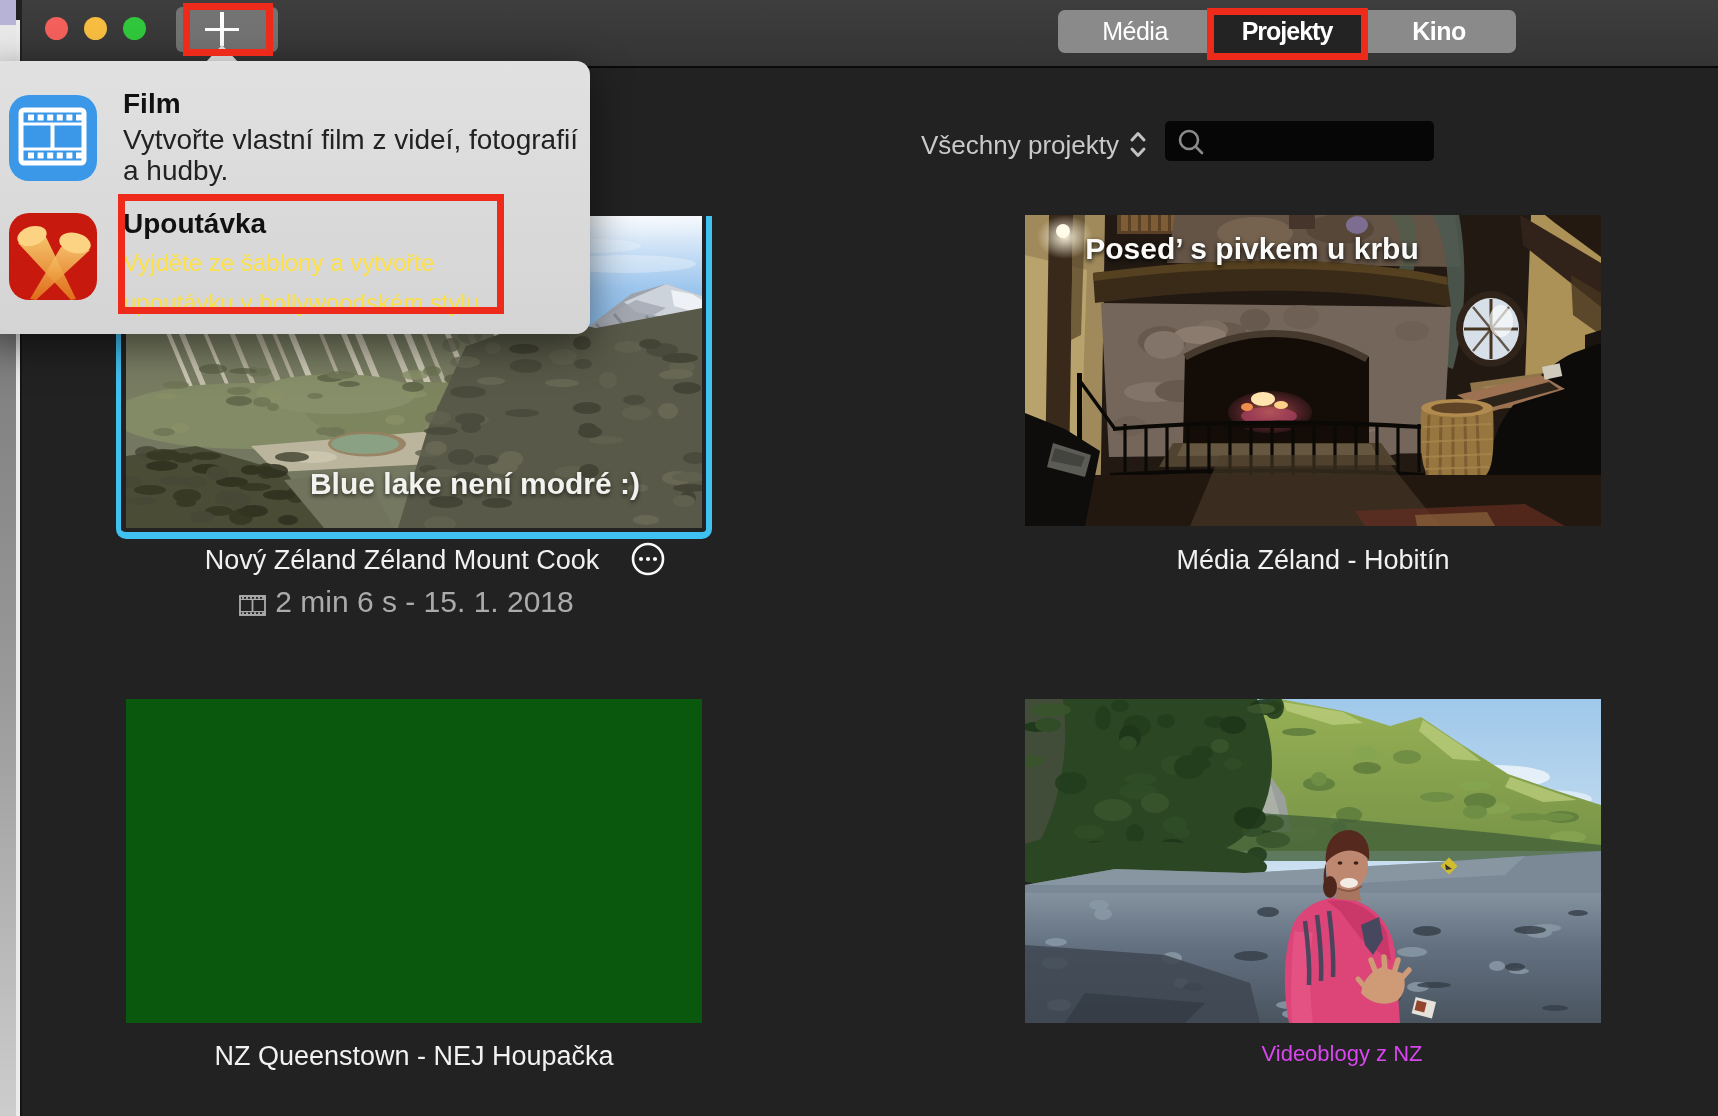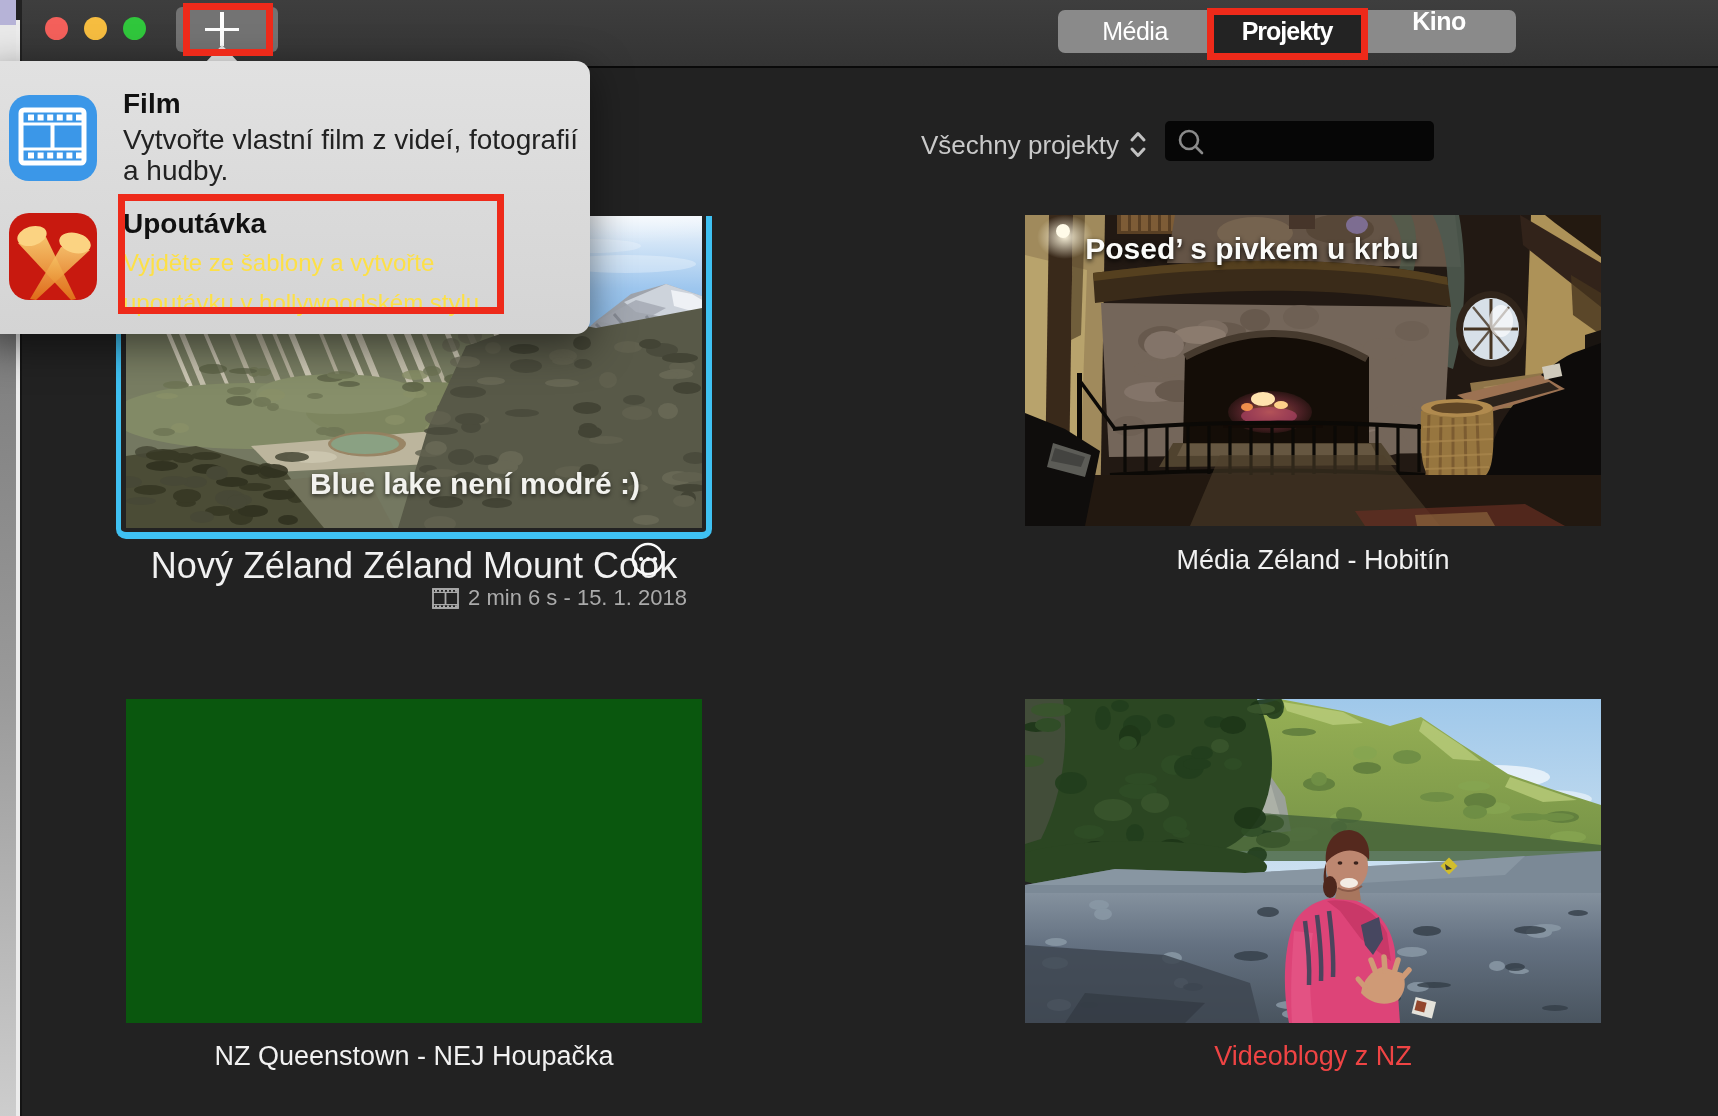--- a/index.html
+++ b/index.html
@@ -24,21 +24,21 @@
 <div class="abs" style="left:123px;top:17px;width:23px;height:23px;border-radius:50%;background:#30c73c"></div>
 
 <div class="abs" style="left:176px;top:7px;width:102px;height:45px;border-radius:6px;background:#737373"></div>
 <div class="abs" style="left:205px;top:27.5px;width:34px;height:3.5px;background:#fdfdfd"></div>
 <div class="abs" style="left:220.2px;top:12px;width:3.5px;height:34px;background:#fdfdfd"></div>
 
 <div class="abs" style="left:1058px;top:10px;width:458px;height:43px;border-radius:7px;background:#8a8a8a"></div>
 <div class="abs" style="left:1212px;top:10px;width:150px;height:43px;background:#232323"></div>
 <div class="abs" style="left:1058px;top:10px;width:154px;height:43px;line-height:43px;text-align:center;color:#fff;font-size:25px;font-weight:normal;letter-spacing:-0.5px">Média</div>
 <div class="abs" style="left:1212px;top:10px;width:150px;height:43px;line-height:43px;text-align:center;color:#fff;font-size:25px;font-weight:bold;letter-spacing:-1px">Projekty</div>
-<div class="abs" style="left:1362px;top:0;width:154px;height:43px;line-height:43px;text-align:center;color:#fff;font-size:25px;font-weight:bold;letter-spacing:-0.5px">Kino</div>
+<div class="abs" style="left:1362px;top:10px;width:154px;height:43px;line-height:43px;text-align:center;color:#fff;font-size:25px;font-weight:bold;letter-spacing:-0.5px">Kino</div>
 
 <div class="abs" style="left:921px;top:130px;height:30px;line-height:30px;color:#c9c9c9;font-size:26px">Všechny projekty</div>
 <svg class="abs" style="left:1129px;top:131px" width="18" height="28" viewBox="0 0 18 28">
   <polyline points="3,9 9,2.5 15,9" fill="none" stroke="#c2c2c2" stroke-width="3" stroke-linecap="round" stroke-linejoin="round"></polyline>
   <polyline points="3,18 9,24.5 15,18" fill="none" stroke="#c2c2c2" stroke-width="3" stroke-linecap="round" stroke-linejoin="round"></polyline>
 </svg>
 <div class="abs" style="left:1165px;top:121px;width:269px;height:40px;border-radius:5px;background:#060606"></div>
 <svg class="abs" style="left:1176px;top:127px" width="32" height="32" viewBox="0 0 32 32">
   <circle cx="13" cy="13" r="9" fill="none" stroke="#8a8a8a" stroke-width="2.6"></circle>
   <line x1="19.5" y1="19.5" x2="26" y2="26" stroke="#8a8a8a" stroke-width="2.6" stroke-linecap="round"></line>
@@ -592,28 +592,28 @@
     <line x1="376" y1="280" x2="384" y2="271"></line>
   </g>
   <line x1="340" y1="288" x2="333" y2="280" stroke="#cf9a76" stroke-width="5" stroke-linecap="round"></line>
 
   <g transform="rotate(14 398 310)">
     <rect x="388" y="300" width="21" height="17" fill="#e4e2da"></rect>
     <rect x="390" y="303" width="10" height="10" fill="#93462c"></rect>
   </g>
 </svg>
 
-<div class="abs" style="left:126px;top:545px;width:576px;text-align:center;color:#f1f1f1;font-size:36px">Nový Zéland Zéland Mount Cook</div>
+<div class="abs" style="left:114px;top:545px;width:576px;text-align:center;color:#f1f1f1;font-size:27px">Nový Zéland Zéland Mount Cook</div>
 <svg class="abs" style="left:631px;top:542px" width="34" height="34" viewBox="0 0 34 34">
   <circle cx="17" cy="17" r="15" fill="none" stroke="#fafafa" stroke-width="2.6"></circle>
   <circle cx="10" cy="17" r="2.1" fill="#fafafa"></circle>
   <circle cx="17" cy="17" r="2.1" fill="#fafafa"></circle>
   <circle cx="24" cy="17" r="2.1" fill="#fafafa"></circle>
 </svg>
-<div class="abs" style="left:126px;top:585px;width:576px;padding-right:15px;box-sizing:border-box;text-align:right;color:#ababab;font-size:22px">
+<div class="abs" style="left:126px;top:585px;width:576px;padding-right:15px;box-sizing:border-box;text-align:center;color:#ababab;font-size:30px">
   <svg style="vertical-align:-3px;margin-right:9px" width="27" height="21" viewBox="0 0 27 21">
     <rect x="1" y="1" width="25" height="19" fill="none" stroke="#ababab" stroke-width="1.8"></rect>
     <rect x="1" y="1" width="25" height="3.4" fill="none" stroke="#ababab" stroke-width="1.2"></rect>
     <rect x="1" y="16.6" width="25" height="3.4" fill="none" stroke="#ababab" stroke-width="1.2"></rect>
     <g fill="#ababab">
       <rect x="3" y="1.8" width="2" height="2"></rect>
         <rect x="7" y="1.8" width="2" height="2"></rect>
         <rect x="11" y="1.8" width="2" height="2"></rect>
         <rect x="15" y="1.8" width="2" height="2"></rect>
         <rect x="19" y="1.8" width="2" height="2"></rect>
@@ -624,21 +624,21 @@
         <rect x="15" y="17.4" width="2" height="2"></rect>
         <rect x="19" y="17.4" width="2" height="2"></rect>
         <rect x="23" y="17.4" width="2" height="2"></rect>
     </g>
     <line x1="13.5" y1="5" x2="13.5" y2="16" stroke="#ababab" stroke-width="1.8"></line>
   </svg><span style="vertical-align:1px">2 min 6 s - 15. 1. 2018</span>
 </div>
 
 <div class="abs" style="left:1025px;top:545px;width:576px;text-align:center;color:#f1f1f1;font-size:27px">Média Zéland - Hobitín</div>
 <div class="abs" style="left:126px;top:1041px;width:576px;text-align:center;color:#f1f1f1;font-size:27px">NZ Queenstown - NEJ Houpačka</div>
-<div class="abs" style="left:1025px;top:1041px;width:576px;text-align:center;color:#ef4444;font-size:27px">Videoblogy z NZ</div>
+<div class="abs" style="left:1054px;top:1041px;width:576px;text-align:center;color:#d946ef;font-size:22px">Videoblogy z NZ</div>
 
 <div class="abs" style="left:204px;top:45px;width:0;height:0;border-left:18px solid transparent;border-right:18px solid transparent;border-bottom:19px solid #e4e4e4;z-index:30"></div>
 <div class="abs" style="left:-18px;top:61px;width:608px;height:273px;border-radius:14px;
      background:linear-gradient(180deg,#e1e1e1,#d4d4d4);box-shadow:0 12px 40px rgba(0,0,0,0.5);z-index:31"></div>
 
 <svg class="abs" style="z-index:32;left:9px;top:95px" width="88" height="86" viewBox="0 0 88 86">
   <rect width="88" height="86" rx="20" fill="#3b97e8"></rect>
   <g fill="#fff">
     <rect x="12" y="15" width="63" height="53" rx="3" fill="none" stroke="#fff" stroke-width="5"></rect>
     <rect x="14" y="27.5" width="59" height="3"></rect>

